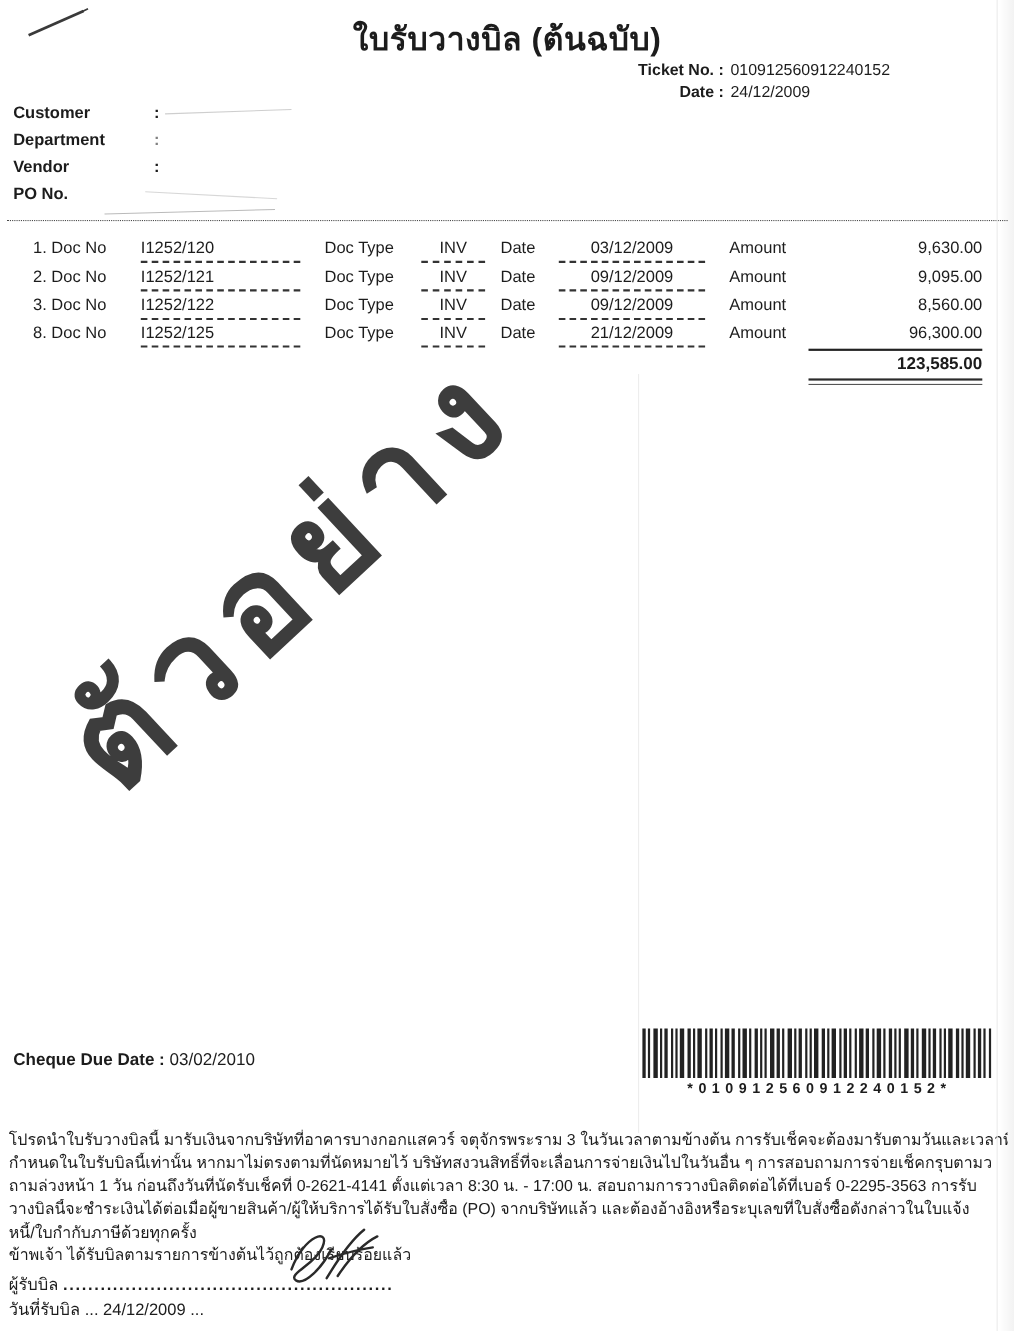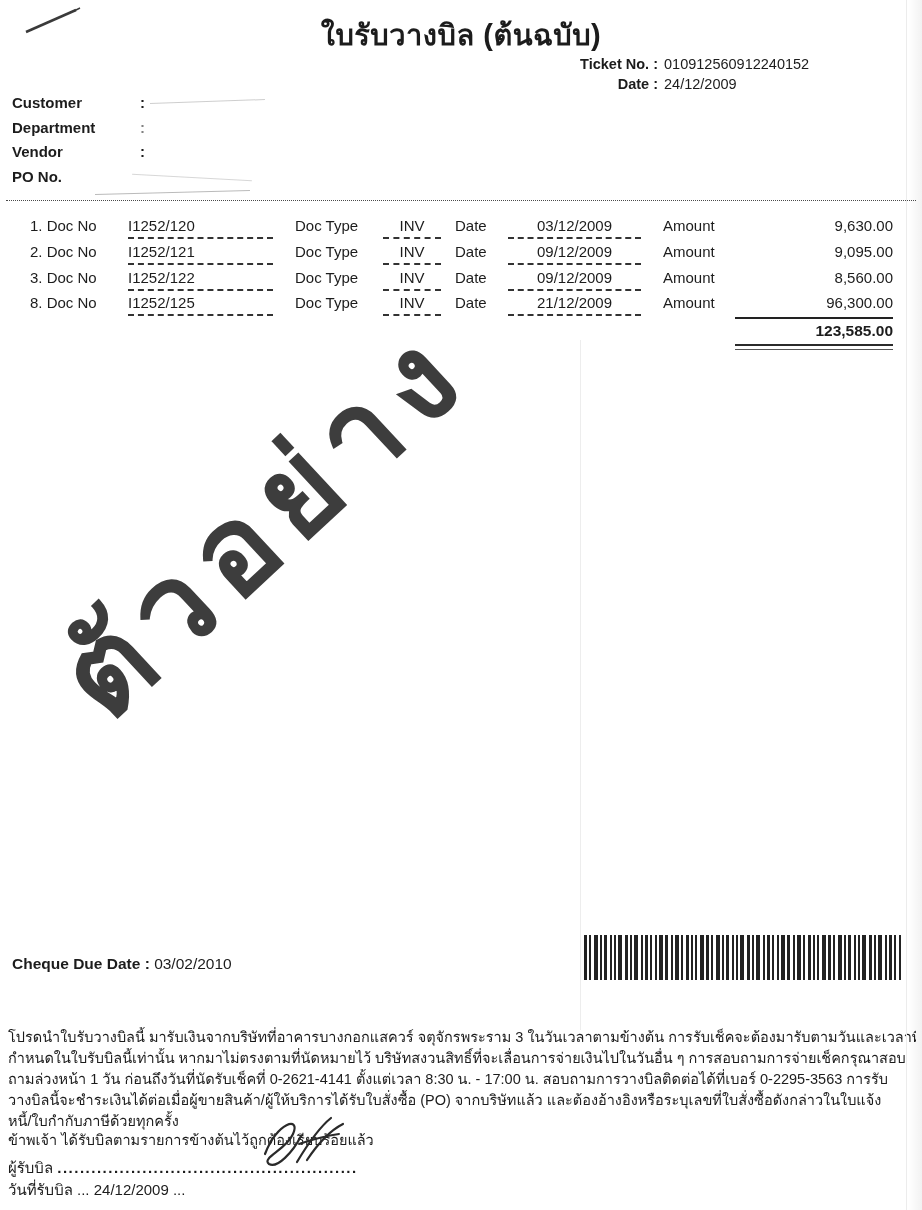--- a/index.html
+++ b/index.html
@@ -286,25 +286,26 @@
         <div class="gap" style="width: 3px;"></div>
         <div class="bar" style="width: 2px;"></div>
         <div class="gap" style="width: 2px;"></div>
         <div class="bar" style="width: 3px;"></div>
         <div class="gap" style="width: 2px;"></div>
         <div class="bar" style="width: 2px;"></div>
         <div class="gap" style="width: 3px;"></div>
         <div class="bar" style="width: 2px;"></div>
         <div class="gap" style="width: 2px;"></div>
       </div>
+    <div class="btext">*010912560912240152*</div>
   </div>
 
   <div class="abs terms">
     <div>โปรดนำใบรับวางบิลนี้ มารับเงินจากบริษัทที่อาคารบางกอกแสควร์ จตุจักรพระราม 3 ในวันเวลาตามข้างต้น การรับเช็คจะต้องมารับตามวันและเวลาที่</div>
-    <div>กำหนดในใบรับบิลนี้เท่านั้น หากมาไม่ตรงตามที่นัดหมายไว้ บริษัทสงวนสิทธิ์ที่จะเลื่อนการจ่ายเงินไปในวันอื่น ๆ การสอบถามการจ่ายเช็คกรุณาสอบ</div>
+    <div>กำหนดในใบรับบิลนี้เท่านั้น หากมาไม่ตรงตามที่นัดหมายไว้ บริษัทสงวนสิทธิ์ที่จะเลื่อนการจ่ายเงินไปในวันอื่น ๆ การสอบถามการจ่ายเช็คกรุบตามว</div>
     <div>ถามล่วงหน้า 1 วัน ก่อนถึงวันที่นัดรับเช็คที่ 0-2621-4141 ตั้งแต่เวลา 8:30 น. - 17:00 น. สอบถามการวางบิลติดต่อได้ที่เบอร์ 0-2295-3563 การรับ</div>
     <div>วางบิลนี้จะชำระเงินได้ต่อเมื่อผู้ขายสินค้า/ผู้ให้บริการได้รับใบสั่งซื้อ (PO) จากบริษัทแล้ว และต้องอ้างอิงหรือระบุเลขที่ใบสั่งซื้อดังกล่าวในใบแจ้ง</div>
     <div>หนี้/ใบกำกับภาษีด้วยทุกครั้ง</div>
   </div>
 
   <div class="abs ack">ข้าพเจ้า ได้รับบิลตามรายการข้างต้นไว้ถูกต้องเรียบร้อยแล้ว</div>
 
   <svg class="abs" style="left:235px;top:1114px;" width="125" height="58">
     <path d="M30,40 C42,8 66,2 58,20 C51,36 26,44 34,50 C42,55 58,38 66,22" fill="none" stroke="#2a2a2a" stroke-width="2.2" stroke-linecap="round"></path>
     <path d="M62,48 C74,28 86,12 96,4" fill="none" stroke="#2a2a2a" stroke-width="2.2" stroke-linecap="round"></path>

